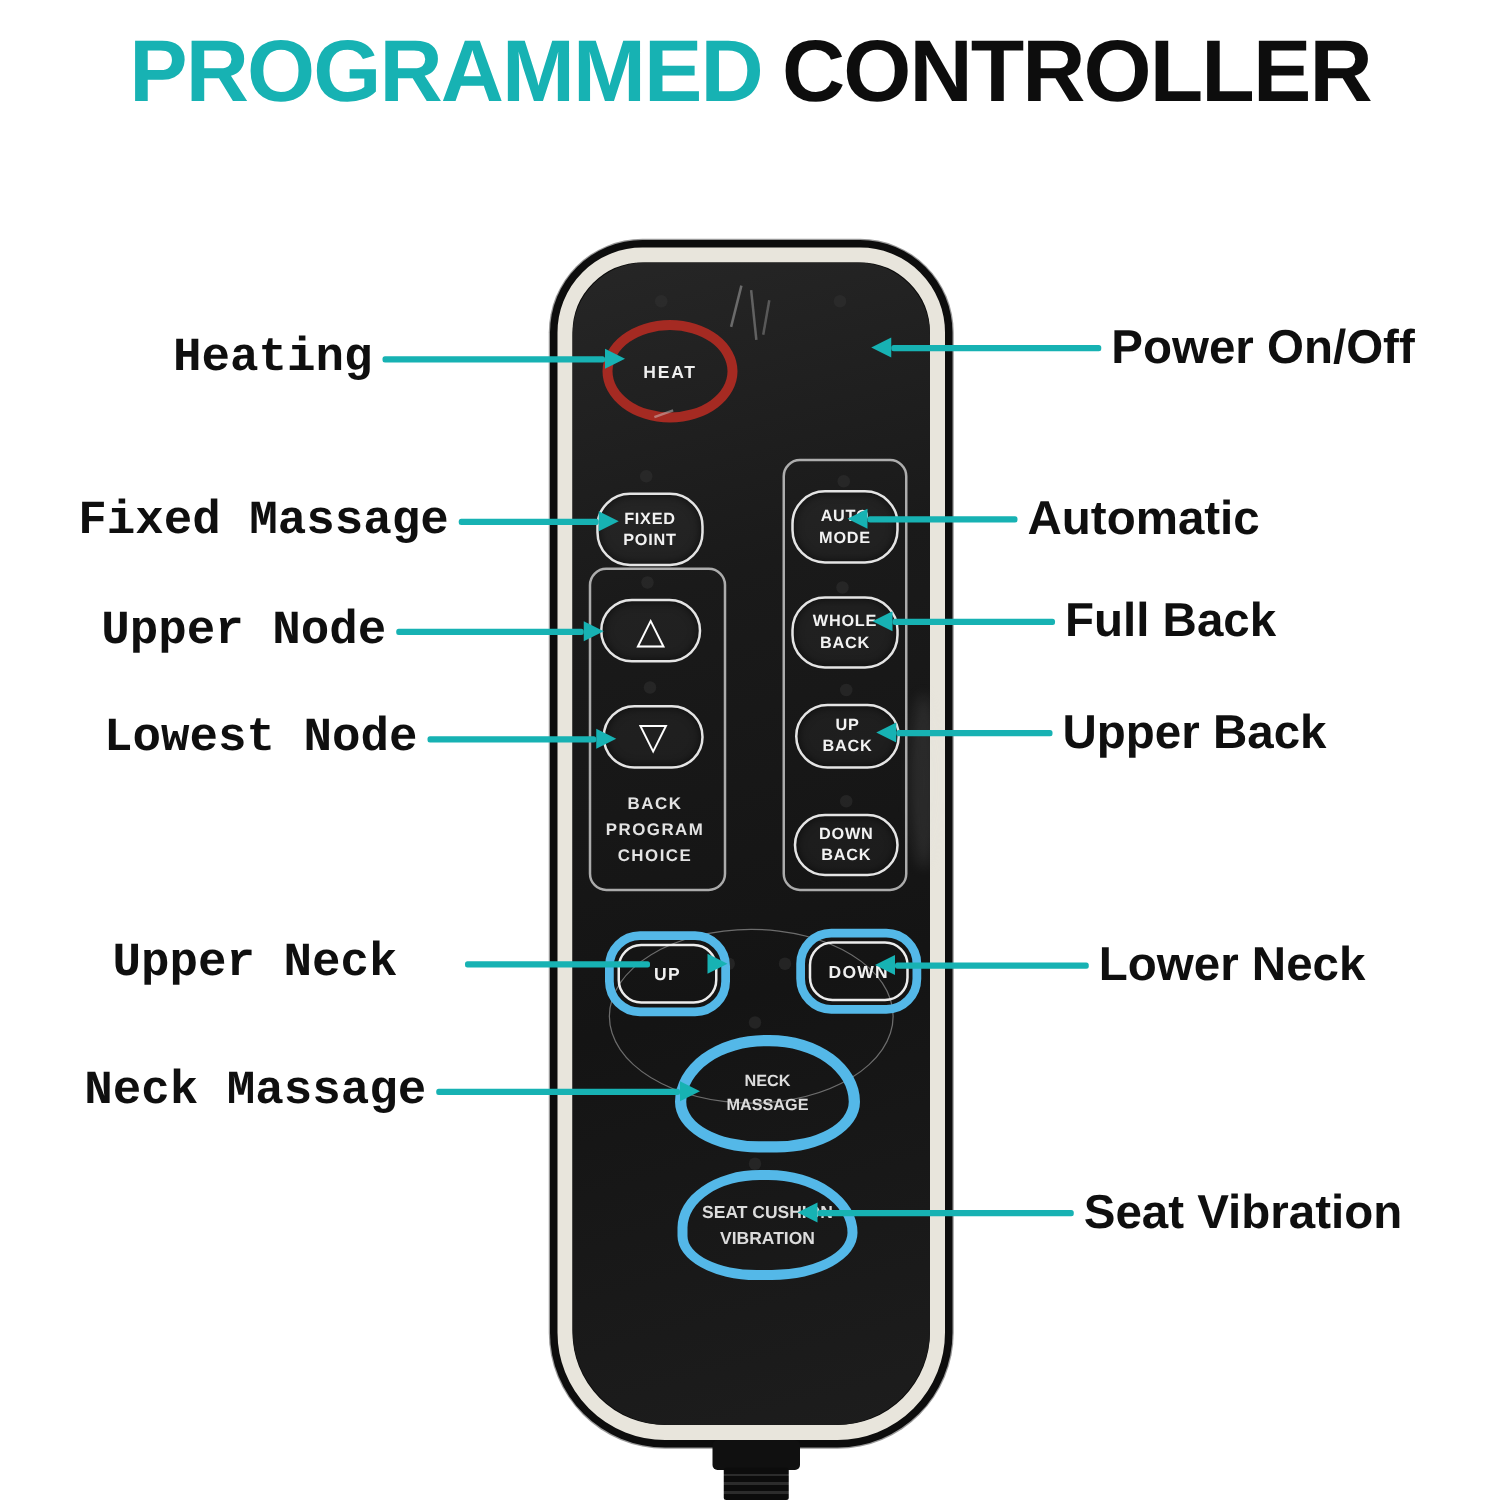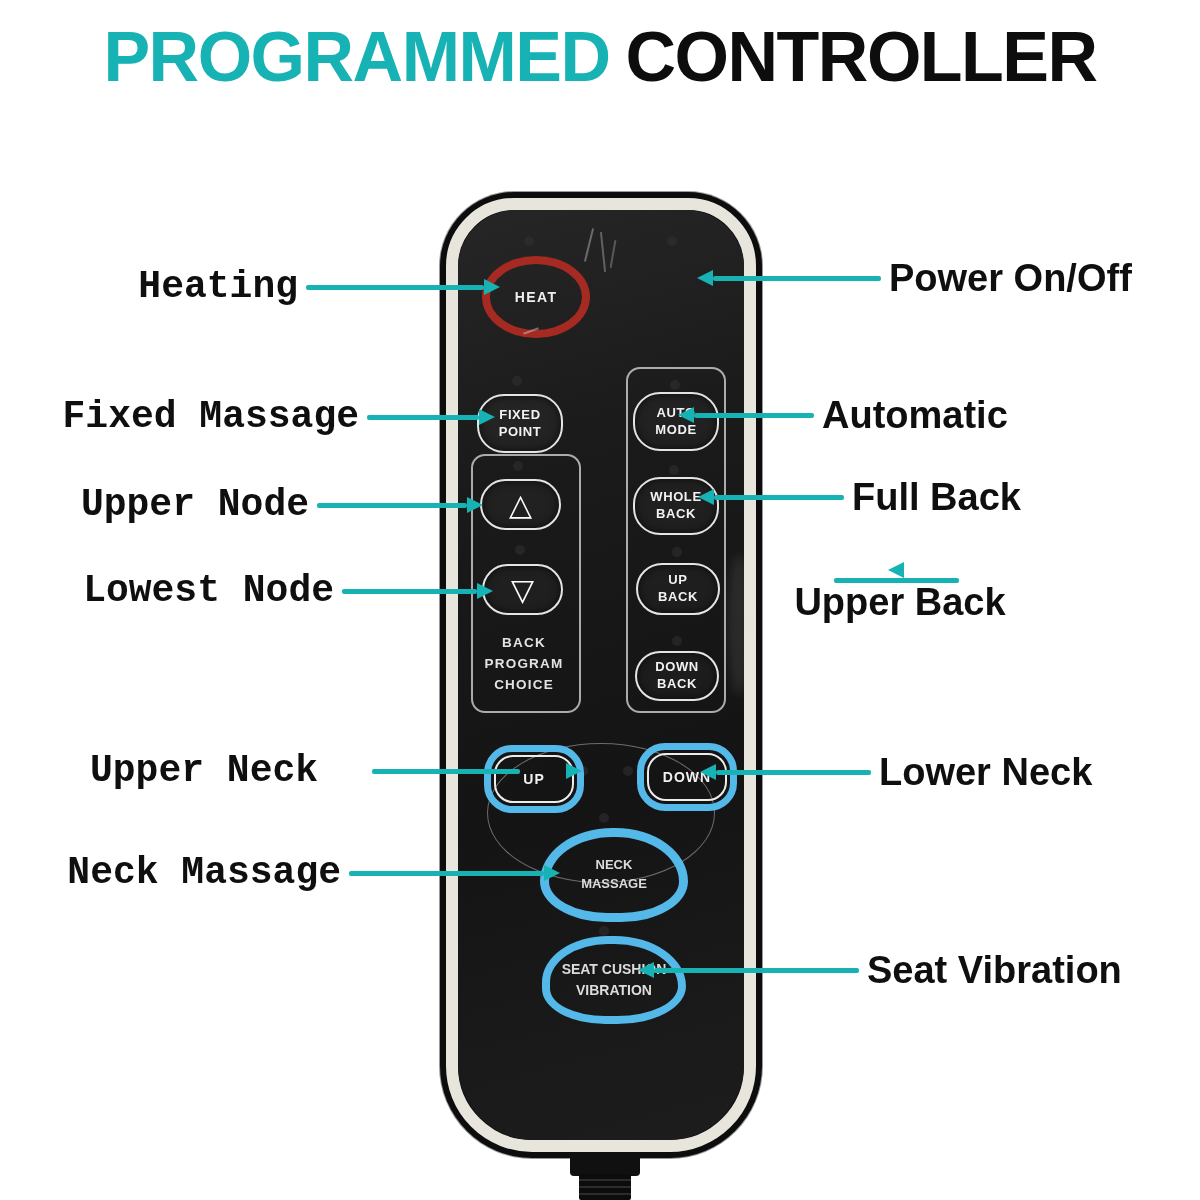--- a/index.html
+++ b/index.html
@@ -191,21 +191,21 @@
   <div class="callout r" style="left:678px;top:391px;width:340px;">
     <div class="al"></div>
       <div class="line" style="width:120px;"></div>
     <span class="lbl">Automatic</span>
   </div>
   <div class="callout r" style="left:698px;top:473px;width:330px;">
     <div class="al"></div>
       <div class="line" style="width:130px;"></div>
     <span class="lbl">Full Back</span>
   </div>
-  <div class="callout r" style="left:716px;top:562px;width:360px;flex-direction:column;">
+  <div class="callout r" style="left:701px;top:562px;width:360px;">
     <div class="al"></div>
       <div class="line" style="width:125px;"></div>
     <span class="lbl">Upper Back</span>
   </div>
   <div class="callout r" style="left:700px;top:748px;width:400px;">
     <div class="al"></div>
       <div class="line" style="width:155px;"></div>
     <span class="lbl">Lower Neck</span>
   </div>
   <div class="callout r" style="left:638px;top:946px;width:500px;">

